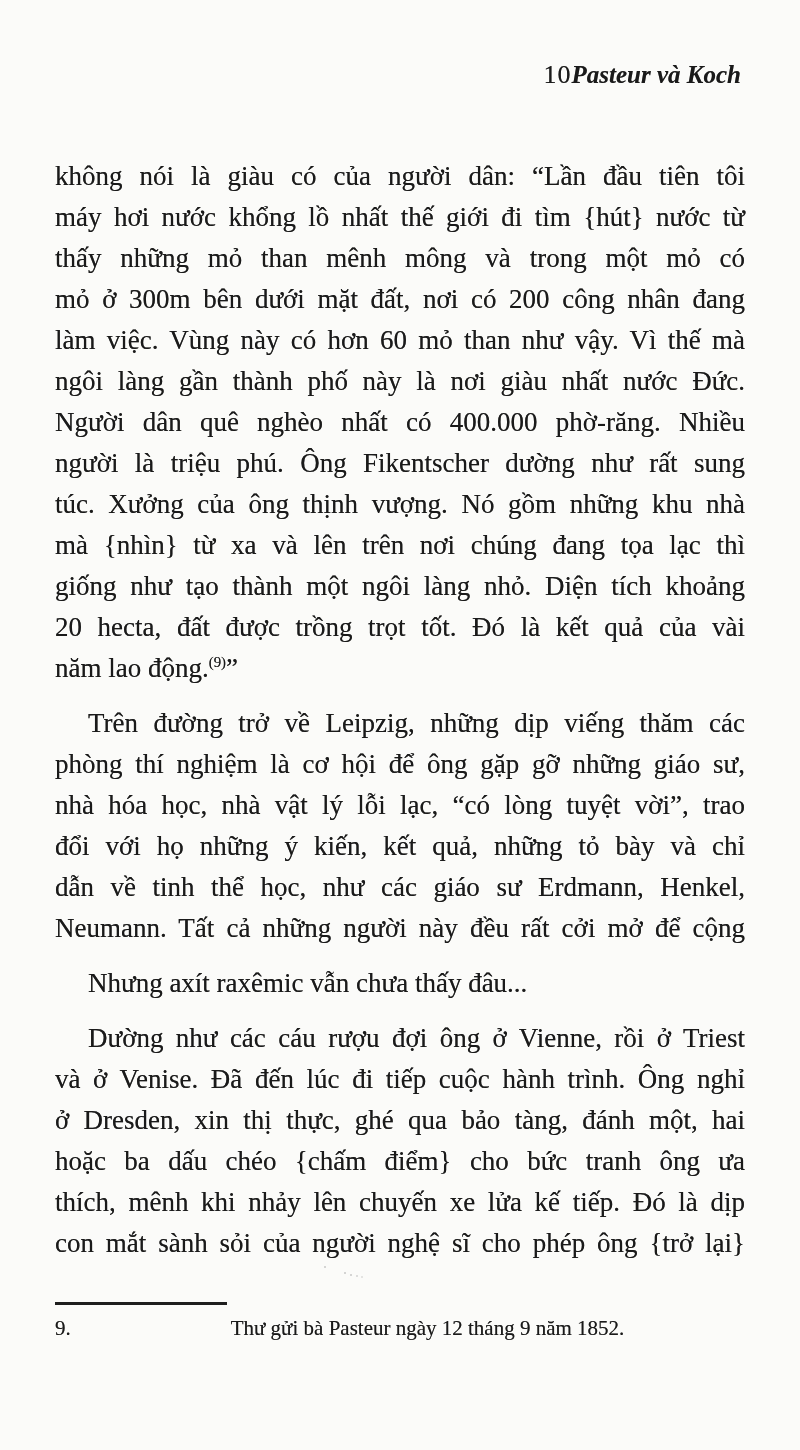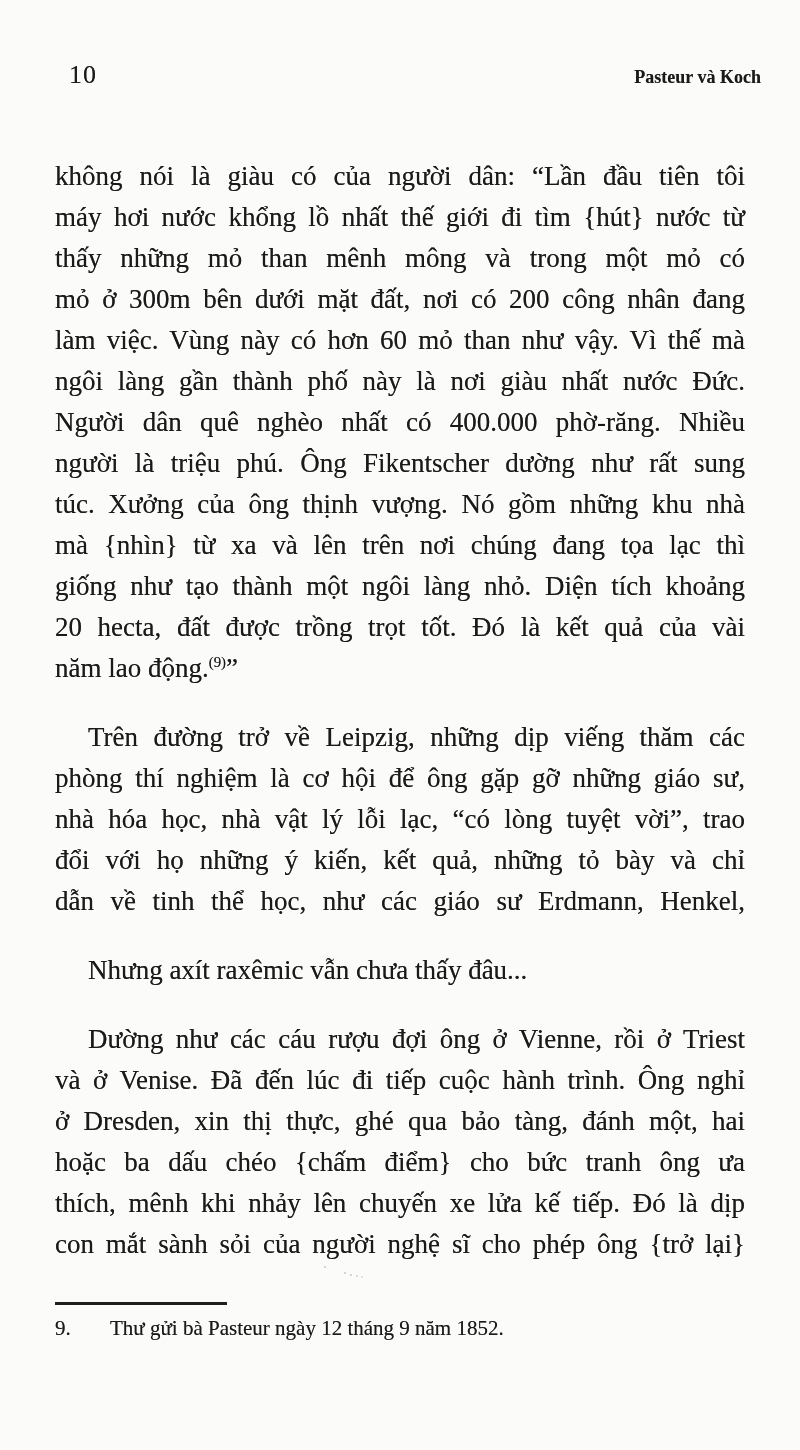--- a/index.html
+++ b/index.html
@@ -7,39 +7,39 @@
     width:800px;height:1450px;
     background:#fbfbf9;
     font-family:"Liberation Serif","DejaVu Serif",serif;
     color:#1a1a1a;
     position:relative;
     overflow:hidden;
   }
   .page{position:absolute;inset:0;}
   
   .header{
-    position:absolute;top:60px;left:55px;right:39px;
-    display:flex;justify-content:space-between;align-items:baseline;margin-left:14px;
+    position:absolute;top:60px;left:55px;right:59px;
+    display:flex;justify-content:flex-end;align-items:baseline;
   }
   .pagenum{
     font-size:26px;font-weight:500;letter-spacing:1px;
     text-shadow:0 0 .5px rgba(0,0,0,.55);
   }
   .running{
-    font-size:18px;font-weight:600;
+    font-size:25px;font-style:italic;font-weight:600;
     text-shadow:0 0 .5px rgba(0,0,0,.45);
   }
   
   .bodytext{
     position:absolute;top:156px;left:55px;width:690px;
     font-size:27px;line-height:41px;font-weight:500;
     text-shadow:0 0 .6px rgba(10,10,10,.6);
   }
   .para{margin:0;}
-  .para + .para{margin-top:28px;}
+  .para + .para{margin-top:14px;}
   .line{
     text-align:justify;
     text-align-last:justify;
     min-height:41px;
   }
   .line.last{text-align-last:left;}
   .line.indent{text-indent:33px;}
   .line sup{
     font-size:0.55em;
     vertical-align:super;
@@ -61,21 +61,21 @@
     position:absolute;left:55px;top:1302px;width:172px;height:3px;
     background:#1e1e1e;
   }
   .footnote{
     position:absolute;left:55px;top:1313px;width:690px;
     display:flex;
     font-size:21px;line-height:30px;font-weight:500;
     text-shadow:0 0 .5px rgba(10,10,10,.55);
   }
   .fn-num{width:55px;flex:0 0 55px;}
-  .fn-text{flex:1;}
+  .fn-text{flex:1;text-align:center;}
 </style>
 </head>
 <body>
 
 <div class="page">
 
   <div class="header">
     <span class="pagenum">10</span>
     <span class="running">Pasteur và Koch</span>
   </div>
@@ -95,20 +95,21 @@
         <div class="line">giống như tạo thành một ngôi làng nhỏ. Diện tích khoảng</div>
         <div class="line">20 hecta, đất được trồng trọt tốt. Đó là kết quả của vài</div>
         <div class="line last"><span>năm lao động.</span><sup>(9)</sup><span>”</span></div>
       </div>
       <div class="para">
         <div class="line indent">Trên đường trở về Leipzig, những dịp viếng thăm các</div>
         <div class="line">phòng thí nghiệm là cơ hội để ông gặp gỡ những giáo sư,</div>
         <div class="line">nhà hóa học, nhà vật lý lỗi lạc, “có lòng tuyệt vời”, trao</div>
         <div class="line">đổi với họ những ý kiến, kết quả, những tỏ bày và chỉ</div>
         <div class="line">dẫn về tinh thể học, như các giáo sư Erdmann, Henkel,</div>
+        <div class="line">Neumann. Tất cả những người này đều rất cởi mở để cộng</div>
       </div>
       <div class="para">
         <div class="line last indent">Nhưng axít raxêmic vẫn chưa thấy đâu...</div>
       </div>
       <div class="para">
         <div class="line indent">Dường như các cáu rượu đợi ông ở Vienne, rồi ở Triest</div>
         <div class="line">và ở Venise. Đã đến lúc đi tiếp cuộc hành trình. Ông nghỉ</div>
         <div class="line">ở Dresden, xin thị thực, ghé qua bảo tàng, đánh một, hai</div>
         <div class="line">hoặc ba dấu chéo {chấm điểm} cho bức tranh ông ưa</div>
         <div class="line">thích, mênh khi nhảy lên chuyến xe lửa kế tiếp. Đó là dịp</div>

